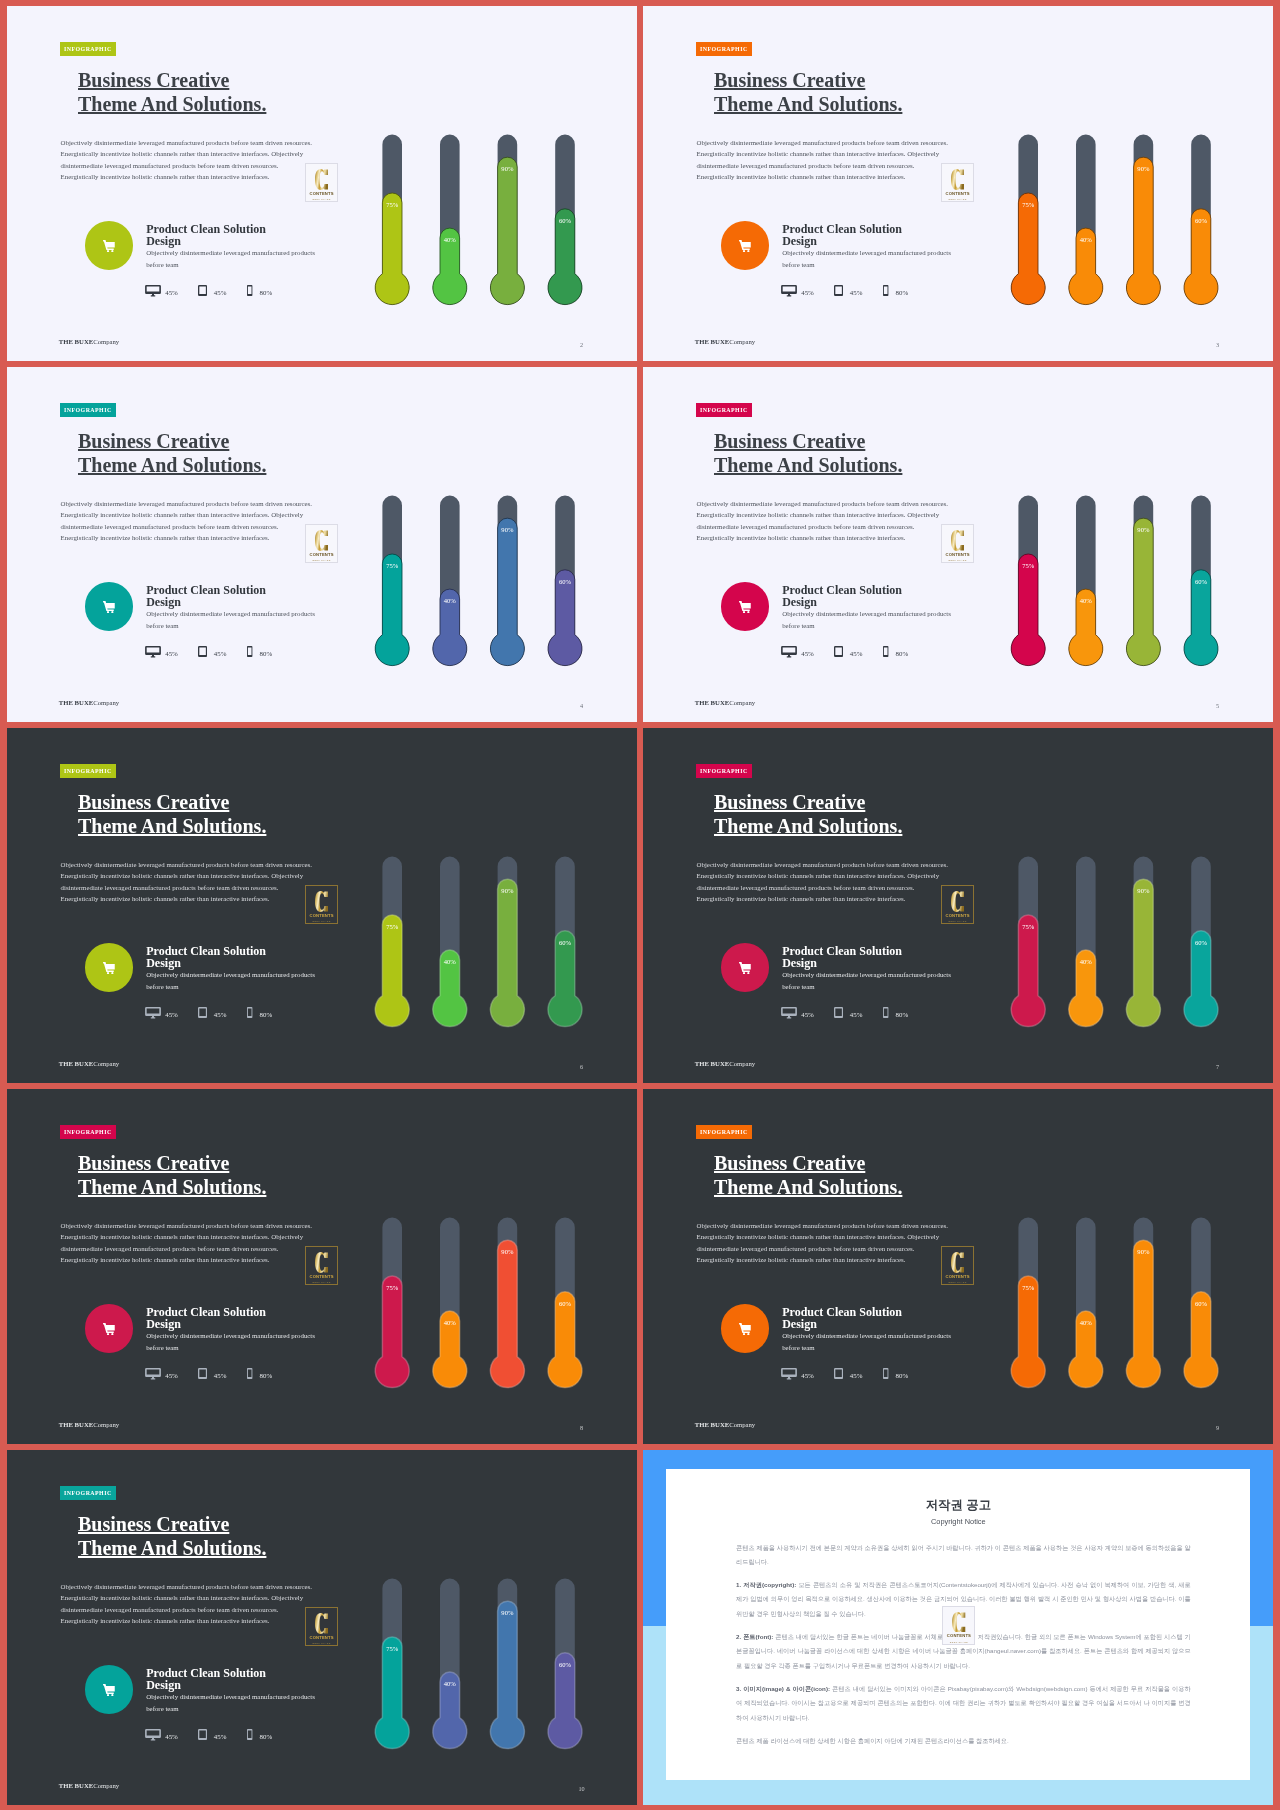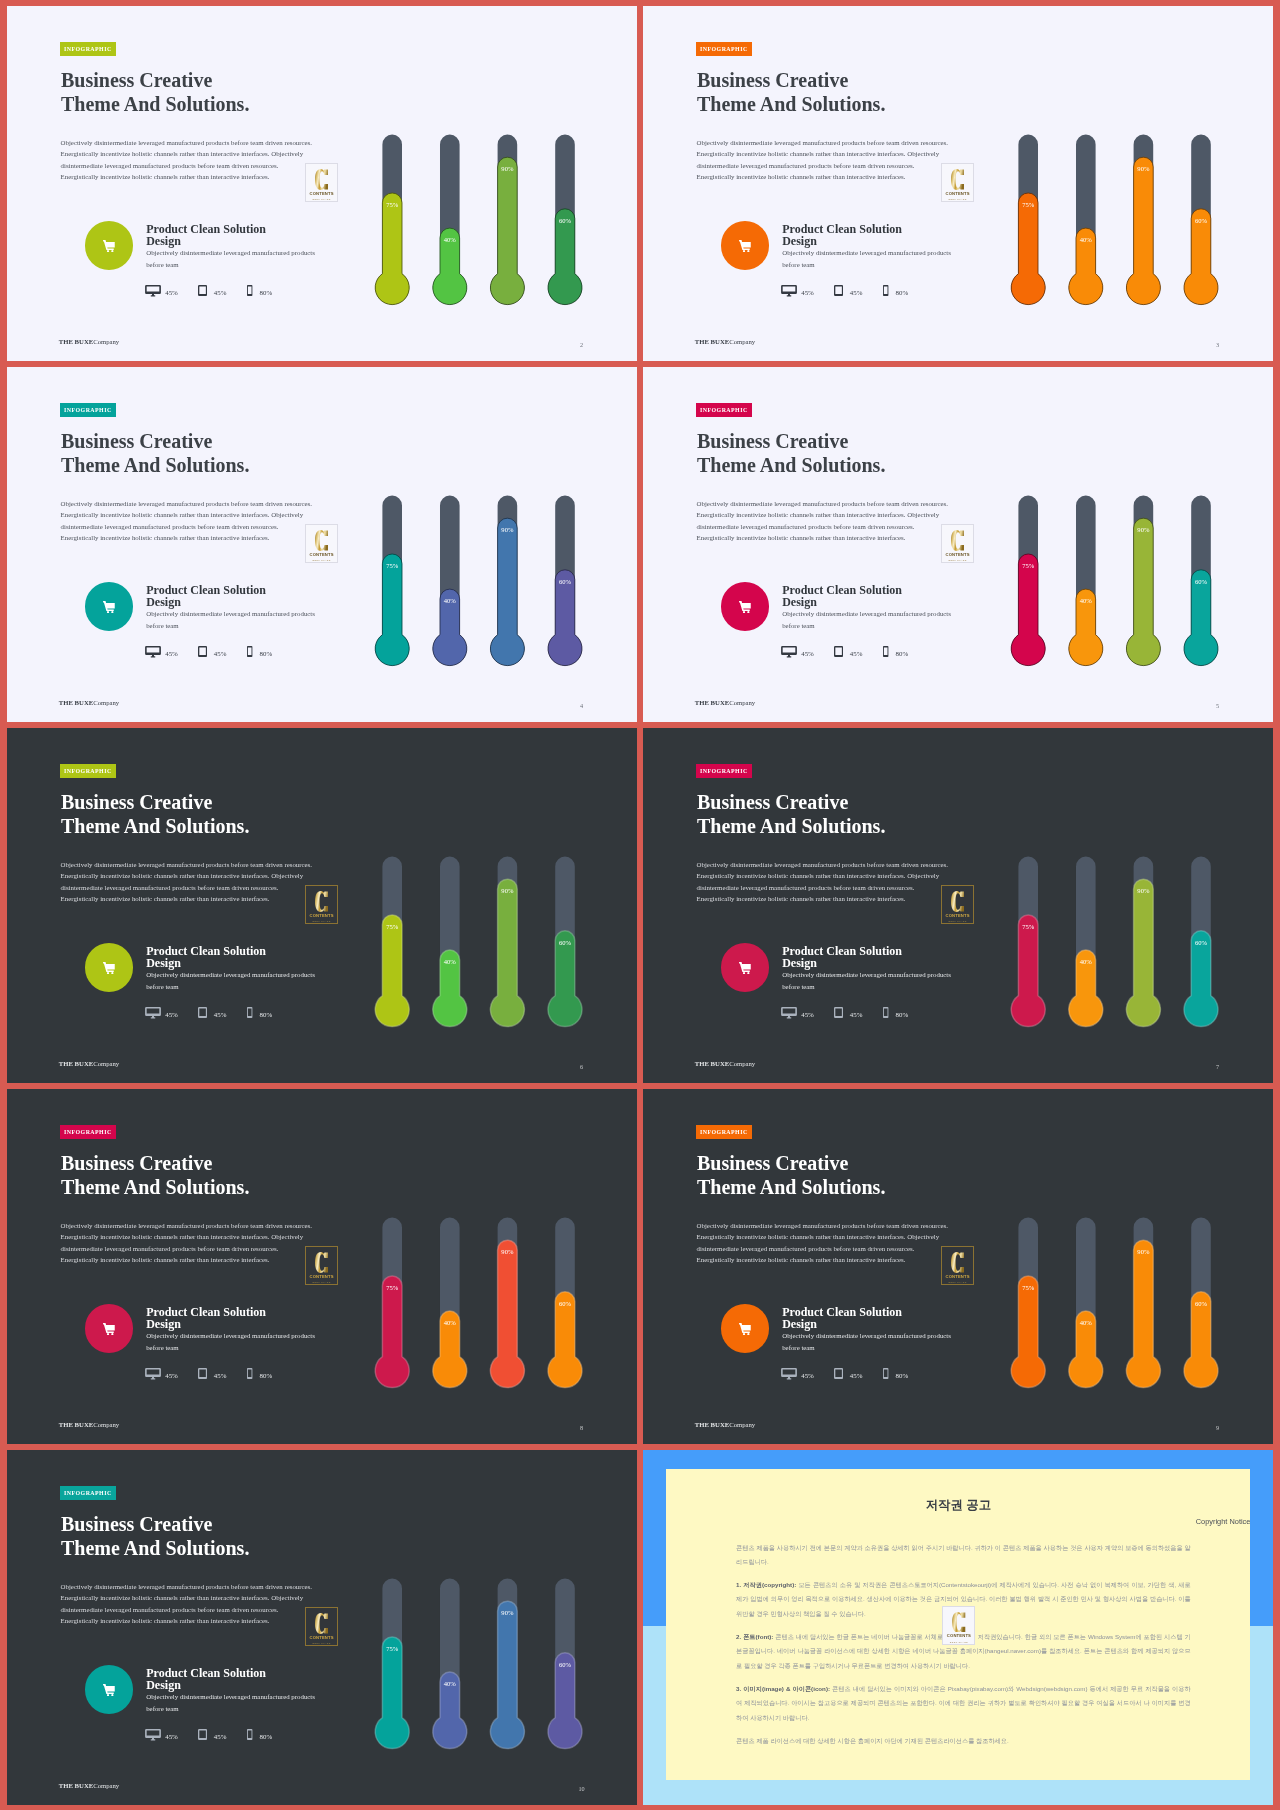--- a/index.html
+++ b/index.html
@@ -10,23 +10,23 @@
   .grid{position:absolute;left:0;top:0;width:1280px;height:1810px;}
 
   .slide{position:absolute;width:630px;height:355px;overflow:hidden;}
   .slide.light{background:#f4f4fd;}
   .slide.dark{background:#32373b;}
 
   .badge{position:absolute;left:52.7px;top:36.2px;width:55.9px;height:13.6px;
          line-height:15.3px;text-align:center;font-size:5.9px;font-weight:700;
          letter-spacing:.45px;text-indent:.45px;color:#ffffff;
          font-family:"Liberation Serif",serif;box-sizing:border-box;white-space:nowrap;}
-  .title{position:absolute;left:54px;top:62.4px;width:470px;
+  .title{position:absolute;left:71px;top:62.4px;width:470px;
          font-family:"Liberation Serif",serif;font-weight:700;font-size:20px;
-         line-height:24.05px;color:#3c4147;}
+         line-height:24.05px;color:#3c4147;text-decoration:underline;}
   .slide.dark .title{color:#ffffff;}
   .title span{display:block;}
 
   .para{position:absolute;left:53.6px;top:130.6px;width:252px;
         font-family:"Liberation Serif",serif;font-size:6.85px;line-height:11.6px;
         color:#4e535c;}
   .slide.dark .para{color:#dadce0;}
 
   .wm{position:absolute;left:298.4px;top:157px;width:32.4px;height:39.3px;
       border:0.8px solid #dcdce6;background:#f7f7fc;box-sizing:border-box;
@@ -70,25 +70,25 @@
            font-family:"Liberation Serif",serif;font-size:6.2px;line-height:8px;color:#6c717a;}
   .slide.dark .pagenum{color:#c6c8ca;}
 
   .thermos{position:absolute;left:0;top:0;width:630px;height:355px;}
 
   
   .cslide{position:absolute;width:630px;height:355px;overflow:hidden;}
   .cs-top{position:absolute;left:0;top:0;width:630px;height:175.7px;background:#459dfa;}
   .cs-bot{position:absolute;left:0;top:175.7px;width:630px;height:179.3px;background:#aee2f9;}
   .cs-card{position:absolute;left:23.3px;top:18.8px;width:584.1px;height:311.7px;
-           background:#fef9c3;}
+           background:#ffffff;}
   .cs-h1{position:absolute;left:0;right:0;top:30px;text-align:center;font-size:12.4px;
          line-height:13px;font-weight:700;color:#3a3f46;
          font-family:"Liberation Sans",sans-serif;}
-  .cs-h2{position:absolute;left:0;right:0;top:48.8px;text-align:right;font-size:7.4px;
+  .cs-h2{position:absolute;left:0;right:0;top:48.8px;text-align:center;font-size:7.4px;
          line-height:8px;color:#4a4f58;font-family:"Liberation Sans",sans-serif;}
   .cs-body{position:absolute;left:69.8px;top:71.8px;width:454.6px;font-size:6.2px;
            line-height:14.3px;color:#8a8f9b;font-family:"Liberation Sans",sans-serif;
            text-align:justify;}
   .cs-body p{margin:0 0 9px 0;}
   .cs-body b{color:#5a5f6a;font-weight:700;}
   .cs-wm{position:absolute;left:276.1px;top:137.2px;width:33.1px;height:38.7px;
          border:0.8px solid #dcdce6;background:#f7f7fc;box-sizing:border-box;
          display:flex;flex-direction:column;align-items:center;overflow:hidden;}
 </style>

